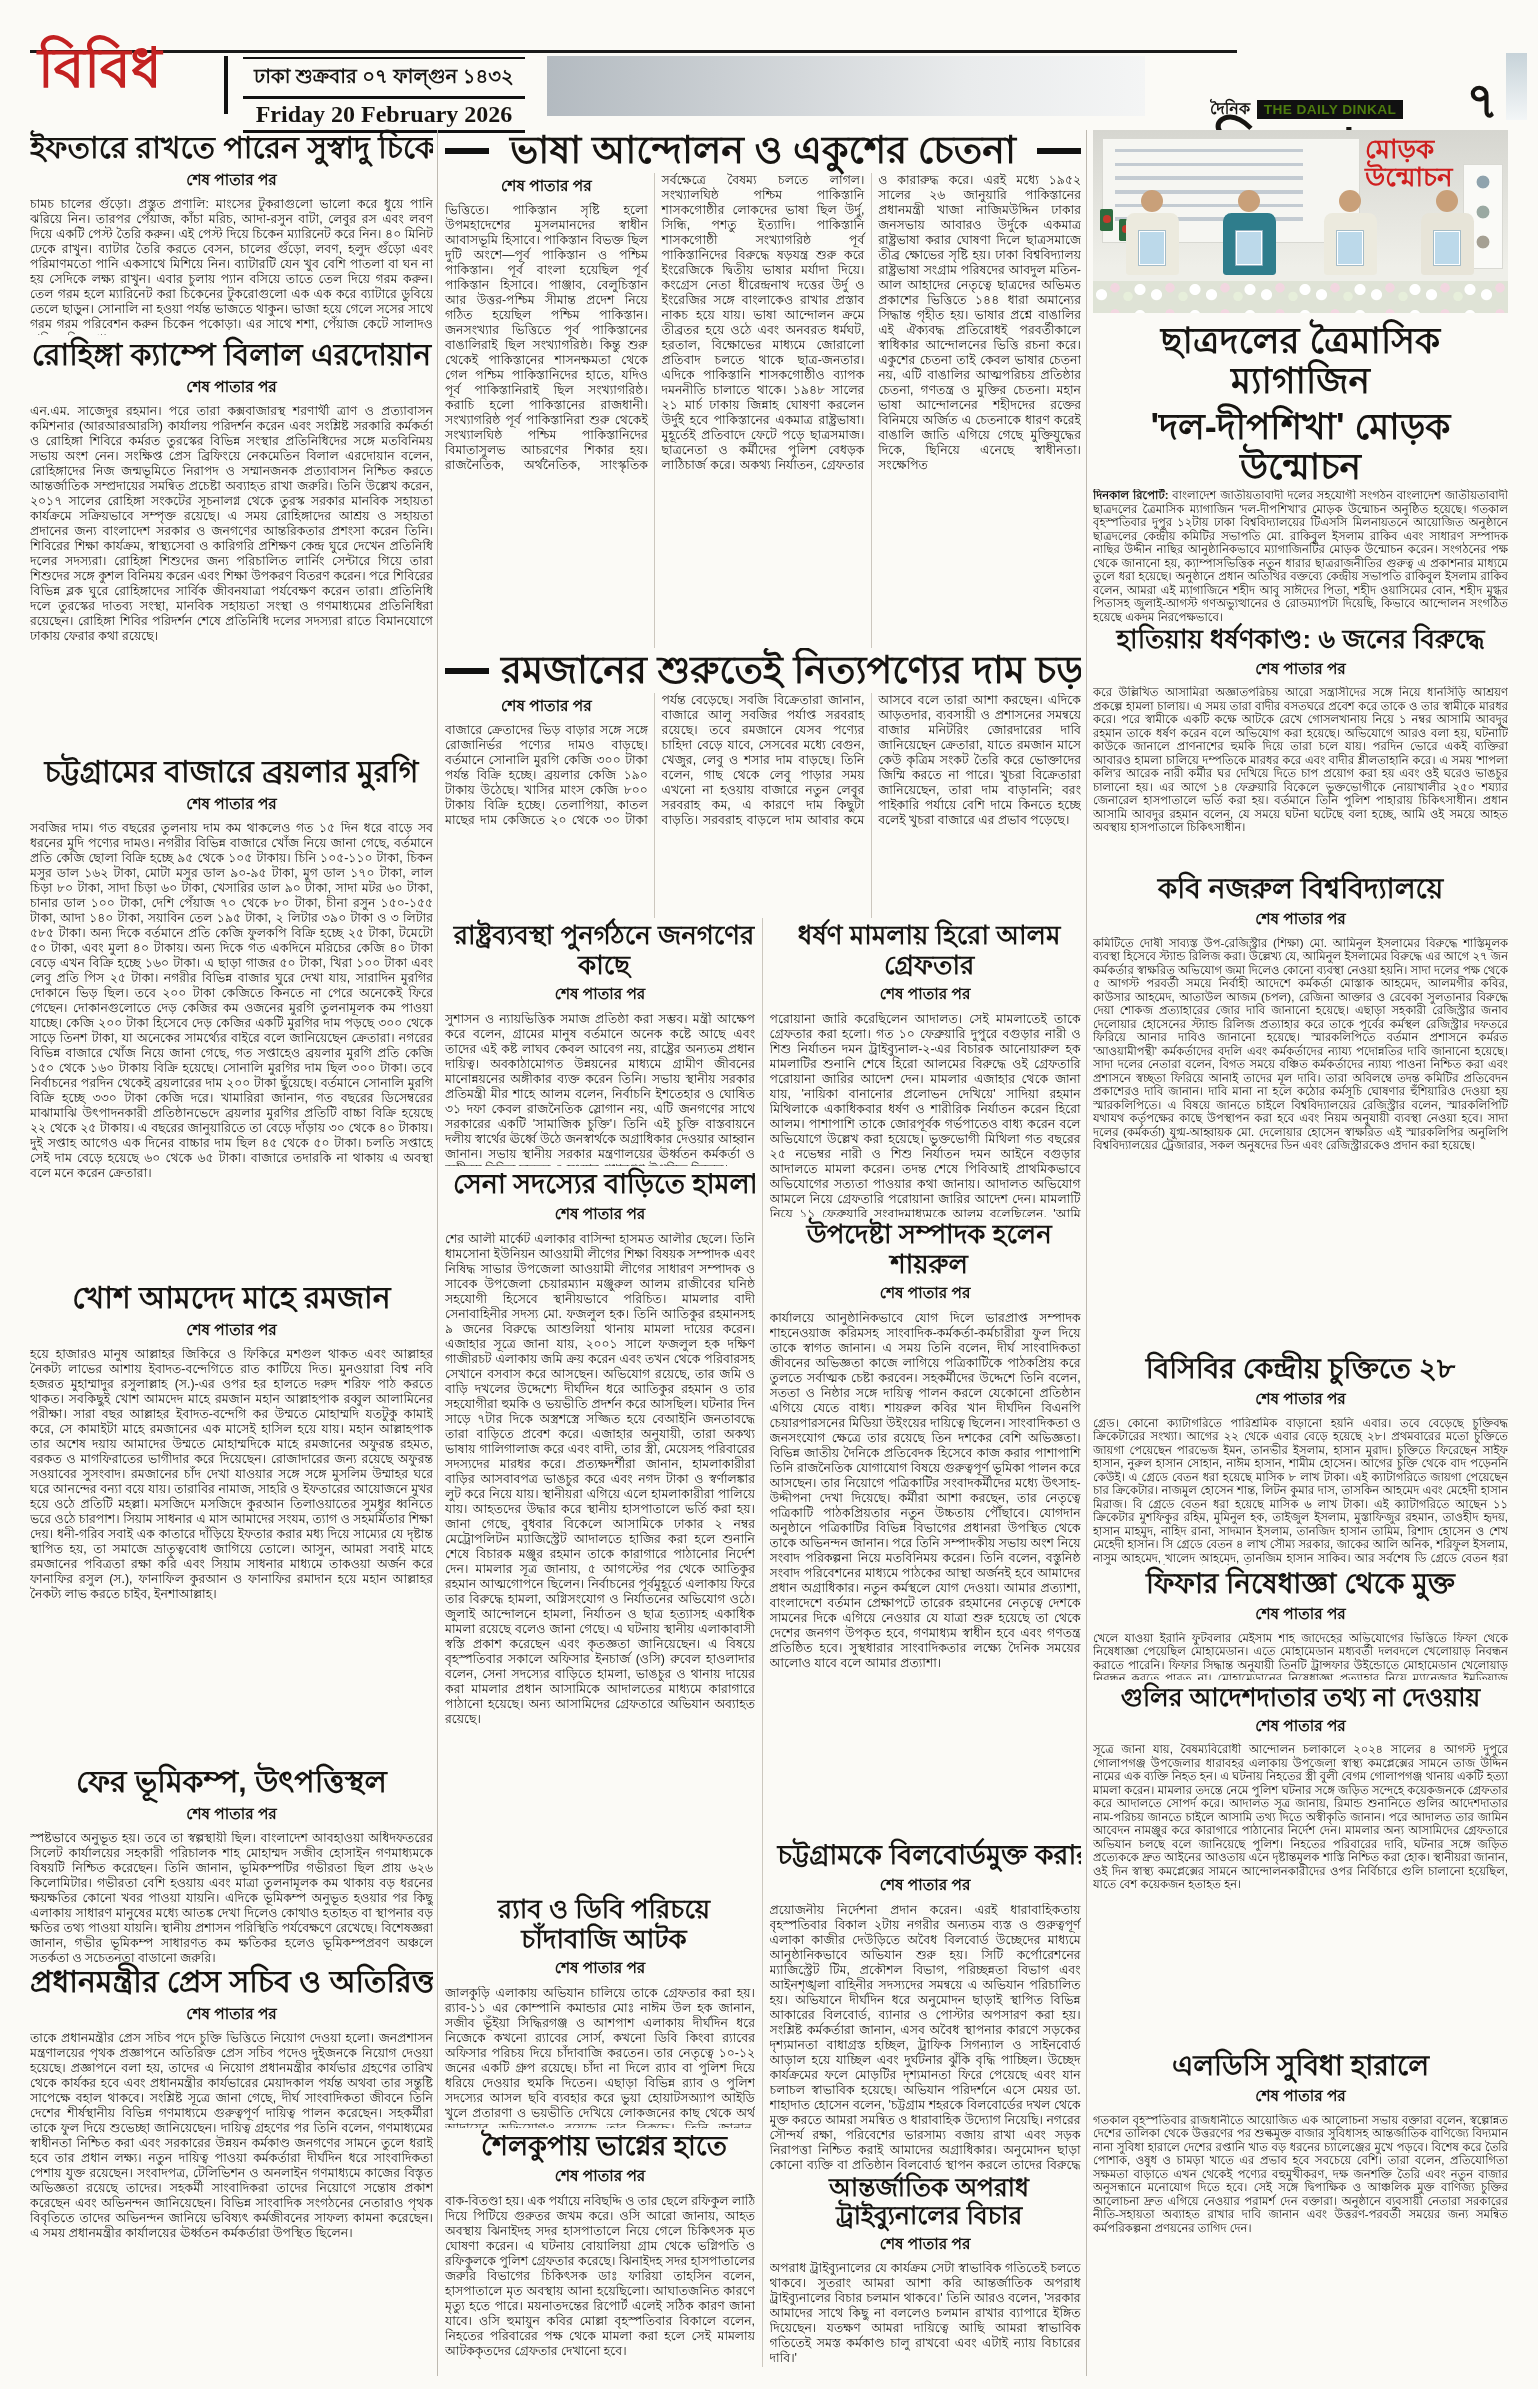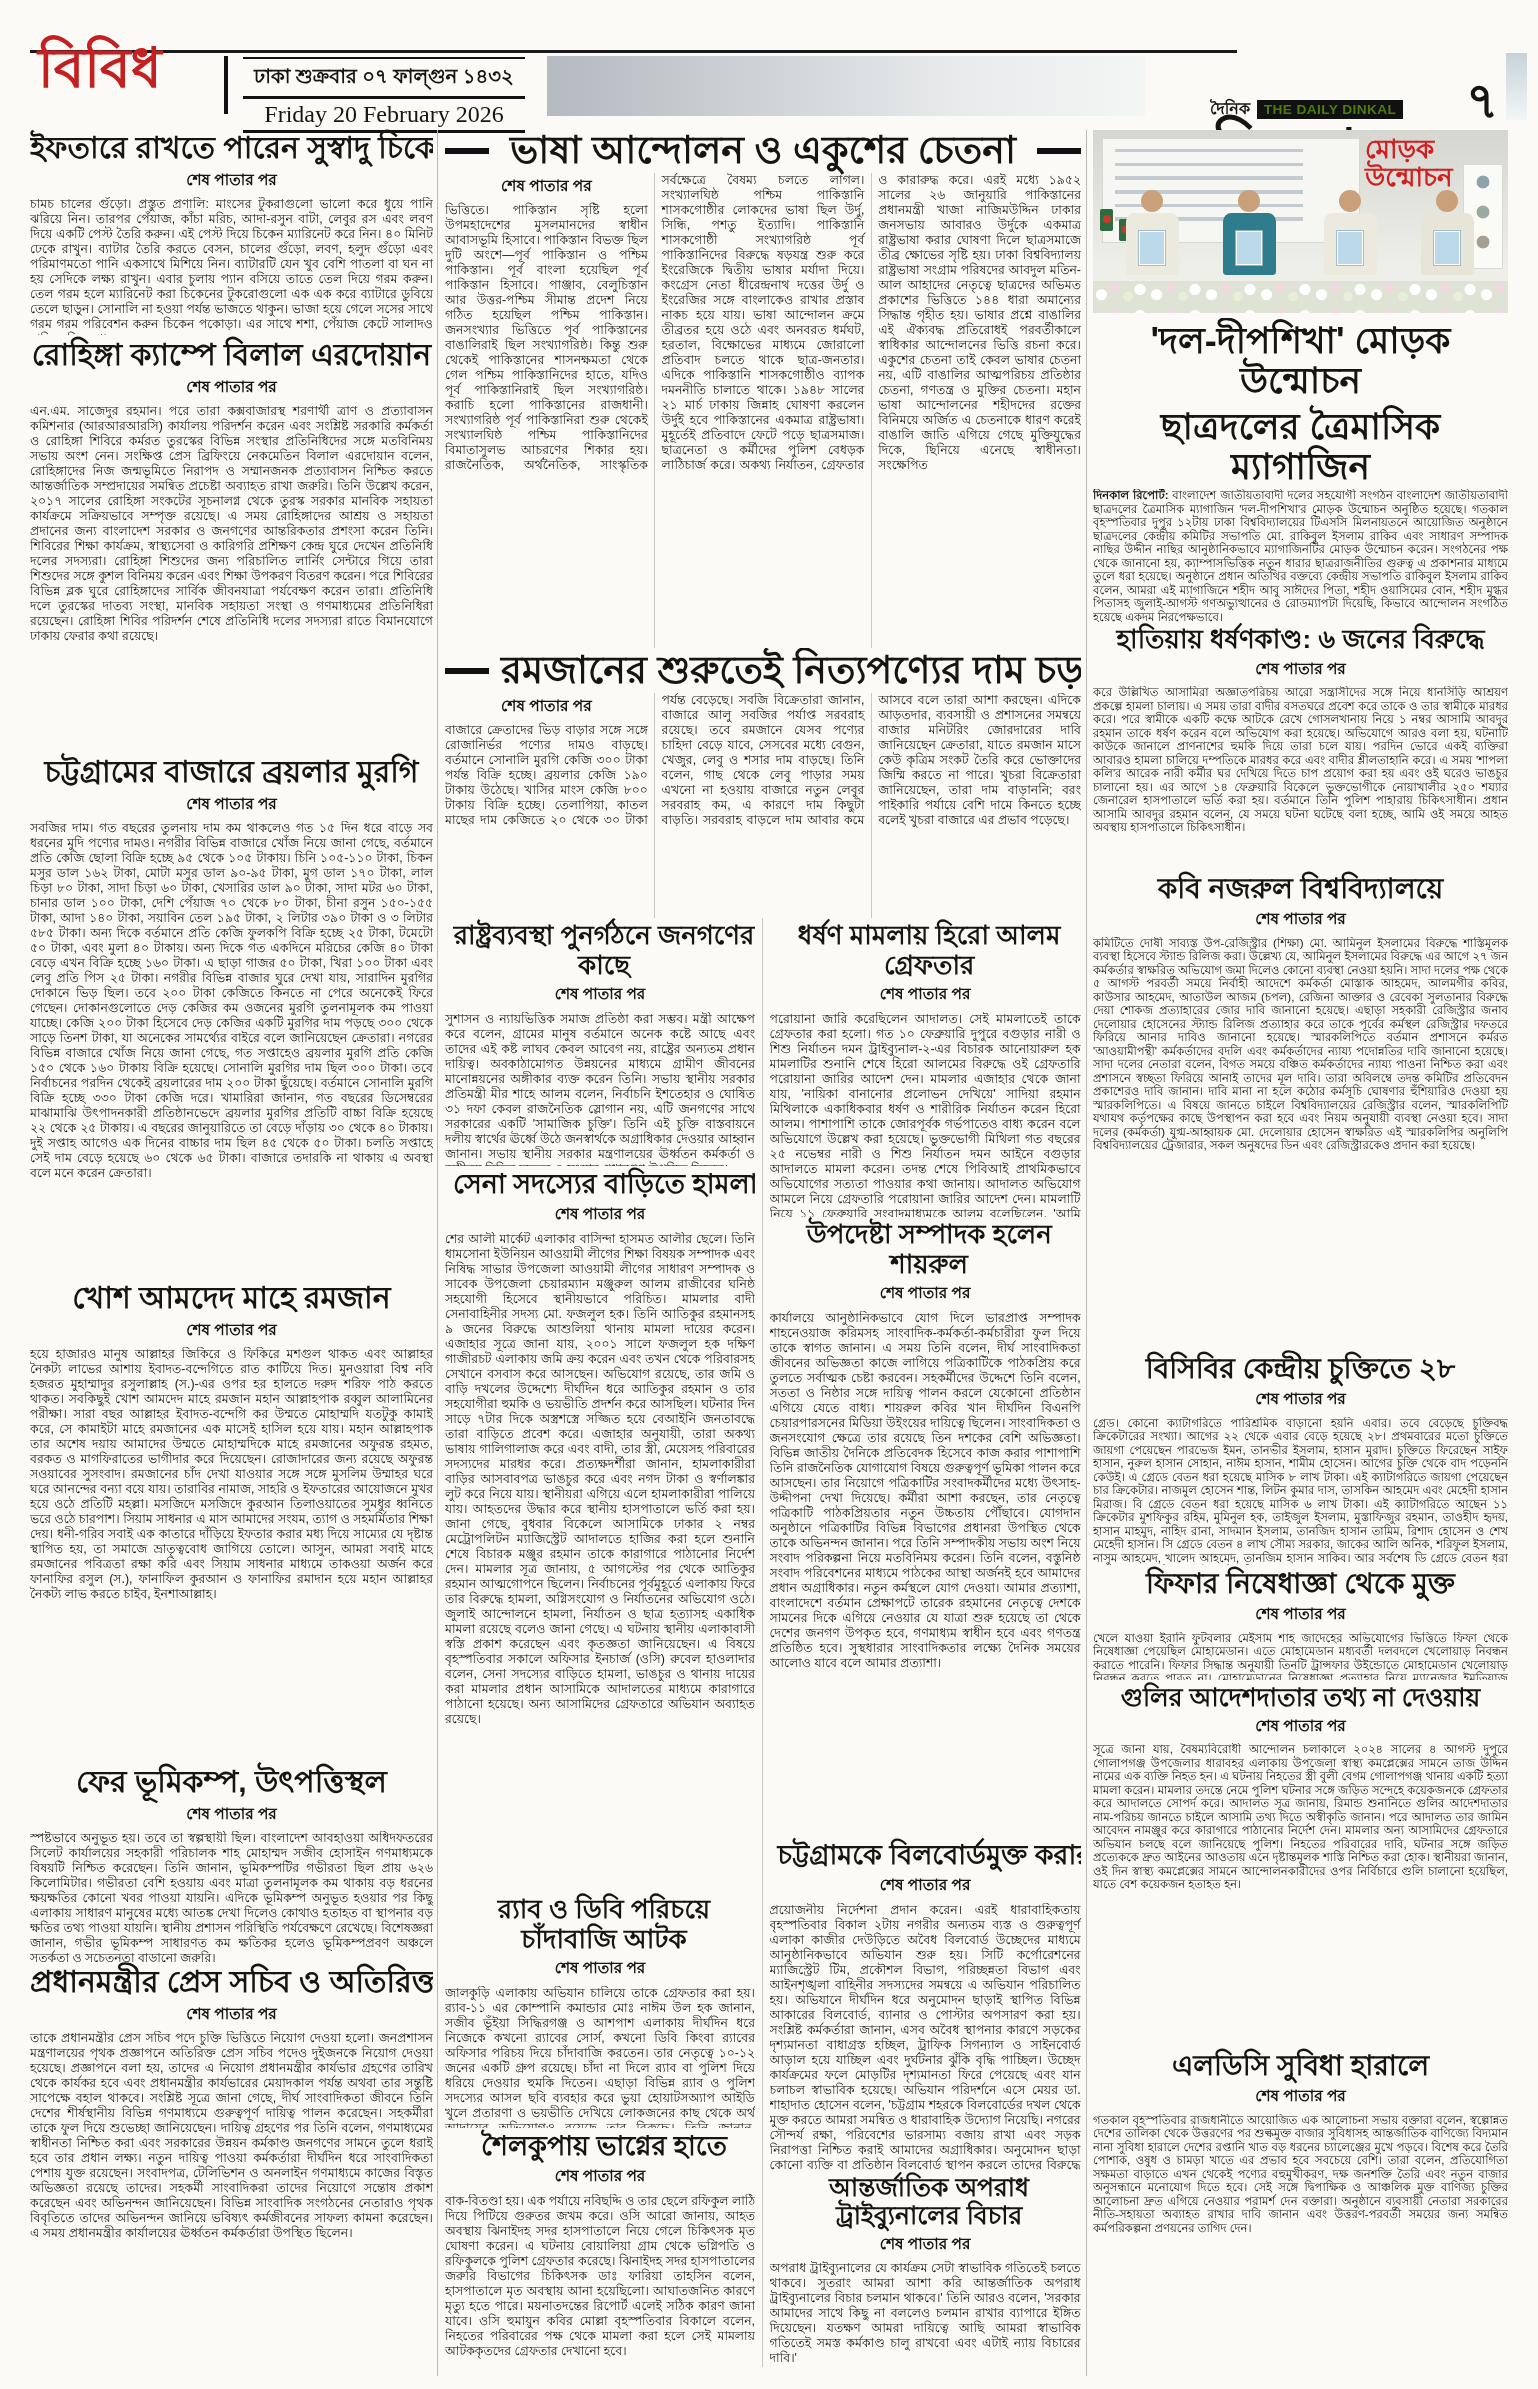--- a/index.html
+++ b/index.html
@@ -6,21 +6,21 @@
   .page{position:relative;width:1538px;height:2389px;margin:0 auto;background:#fbfaf6;
         font-family:"Liberation Sans","DejaVu Sans",sans-serif;color:#171512;overflow:hidden;}
   
   header{position:absolute;left:0;top:0;width:1538px;height:128px;}
   .rule-top{position:absolute;left:30px;top:50px;width:1207px;height:2.6px;background:#1a1a1a;}
   .brand{position:absolute;left:38px;top:41px;font-size:55px;font-weight:800;color:#c32121;line-height:1;}
   .brand-bar{position:absolute;left:224px;top:56px;width:4.3px;height:58px;background:#111;}
   .datebox{position:absolute;left:243px;top:55px;width:282px;}
   .d-rule{height:2.6px;background:#111;margin:1.7px 0;}
   .d-bn{font-size:19.7px;font-weight:700;text-align:center;padding:0.9px 0;}
-  .d-en{font-family:"Liberation Serif","DejaVu Serif",serif;font-size:24px;text-align:center;padding:0 0 0.9px;}
+  .d-en{font-family:"Liberation Serif","DejaVu Serif",serif;font-size:24px;text-align:center;padding:0 0 0.9px;font-weight:bold;}
   .graybar{position:absolute;left:547px;top:56px;width:598px;height:60px;
            background:linear-gradient(to right,#b3bac0,#e9ebec 70%,#f4f5f5);}
   .masthead{position:absolute;left:1161px;top:48px;width:291px;text-align:center;margin-top:48px;}
   .mh-row{display:flex;align-items:center;justify-content:center;gap:6.8px;}
   .mh-pre{font-size:16px;font-weight:700;}
   .mh-en{background:#111;color:#4d7c0f;font-size:13.7px;font-weight:700;padding:1.7px 6.8px;letter-spacing:0.4px;}
   .mh-title{font-size:62px;font-weight:900;line-height:.95;letter-spacing:-1.7px;white-space:nowrap;}
   .mh-tag{font-size:18px;font-weight:700;margin-top:1.7px;white-space:nowrap;}
   .pagenum{position:absolute;left:1466px;top:63px;font-size:50px;font-weight:700;}
   .edge-strip{position:absolute;left:1506px;top:53px;width:20.5px;height:67px;
@@ -249,22 +249,22 @@
         </div>
       <div class="person pp4 p4">
           <div class="head"></div>
           <div class="torso"></div>
           <div class="mag"></div>
         </div>
       <div class="ph-flowers"></div>
     </figure>
 
     <article class="art lead" style="height:304px">
+      <h2 class="hl">ছাত্রদলের ত্রৈমাসিক ম্যাগাজিন</h2>
       <h2 class="hl">'দল-দীপশিখা' মোড়ক উন্মোচন</h2>
-      <h2 class="hl">ছাত্রদলের ত্রৈমাসিক ম্যাগাজিন</h2>
       <div class="abody">
         <b class="byline">দিনকাল রিপোর্ট:</b>
         <span>বাংলাদেশ জাতীয়তাবাদী দলের সহযোগী সংগঠন বাংলাদেশ জাতীয়তাবাদী ছাত্রদলের ত্রৈমাসিক ম্যাগাজিন 'দল-দীপশিখা'র মোড়ক উন্মোচন অনুষ্ঠিত হয়েছে। গতকাল বৃহস্পতিবার দুপুর ১২টায় ঢাকা বিশ্ববিদ্যালয়ের টিএসসি মিলনায়তনে আয়োজিত অনুষ্ঠানে ছাত্রদলের কেন্দ্রীয় কমিটির সভাপতি মো. রাকিবুল ইসলাম রাকিব এবং সাধারণ সম্পাদক নাছির উদ্দীন নাছির আনুষ্ঠানিকভাবে ম্যাগাজিনটির মোড়ক উন্মোচন করেন। সংগঠনের পক্ষ থেকে জানানো হয়, ক্যাম্পাসভিত্তিক নতুন ধারার ছাত্ররাজনীতির গুরুত্ব এ প্রকাশনার মাধ্যমে তুলে ধরা হয়েছে। অনুষ্ঠানে প্রধান অতিথির বক্তব্যে কেন্দ্রীয় সভাপতি রাকিবুল ইসলাম রাকিব বলেন, আমরা এই ম্যাগাজিনে শহীদ আবু সাঈদের পিতা, শহীদ ওয়াসিমের বোন, শহীদ মুগ্ধর পিতাসহ জুলাই-আগস্ট গণঅভ্যুত্থানের ও রোডম্যাপটা দিয়েছি, কিভাবে আন্দোলন সংগঠিত হয়েছে একদম নিরপেক্ষভাবে।</span>
       </div>
     </article>
 
     <article class="art" style="height:248px">
       <h2 class="hl" style="font-size:26px">হাতিয়ায় ধর্ষণকাণ্ড: ৬ জনের বিরুদ্ধে</h2>
       <div class="cont">শেষ পাতার পর</div>
       <div class="abody">করে উল্লিখিত আসামিরা অজ্ঞাতপরিচয় আরো সন্ত্রাসীদের সঙ্গে নিয়ে ধানসিঁড়ি আশ্রয়ণ প্রকল্পে হামলা চালায়। এ সময় তারা বাদীর বসতঘরে প্রবেশ করে তাকে ও তার স্বামীকে মারধর করে। পরে স্বামীকে একটি কক্ষে আটকে রেখে গোসলখানায় নিয়ে ১ নম্বর আসামি আবদুর রহমান তাকে ধর্ষণ করেন বলে অভিযোগ করা হয়েছে। অভিযোগে আরও বলা হয়, ঘটনাটি কাউকে জানালে প্রাণনাশের হুমকি দিয়ে তারা চলে যায়। পরদিন ভোরে একই ব্যক্তিরা আবারও হামলা চালিয়ে দম্পতিকে মারধর করে এবং বাদীর শ্লীলতাহানি করে। এ সময় 'শাপলা কলি'র আরেক নারী কর্মীর ঘর দেখিয়ে দিতে চাপ প্রয়োগ করা হয় এবং ওই ঘরেও ভাঙচুর চালানো হয়। এর আগে ১৪ ফেব্রুয়ারি বিকেলে ভুক্তভোগীকে নোয়াখালীর ২৫০ শয্যার জেনারেল হাসপাতালে ভর্তি করা হয়। বর্তমানে তিনি পুলিশ পাহারায় চিকিৎসাধীন। প্রধান আসামি আবদুর রহমান বলেন, যে সময়ে ঘটনা ঘটেছে বলা হচ্ছে, আমি ওই সময়ে আহত অবস্থায় হাসপাতালে চিকিৎসাধীন।</div>

